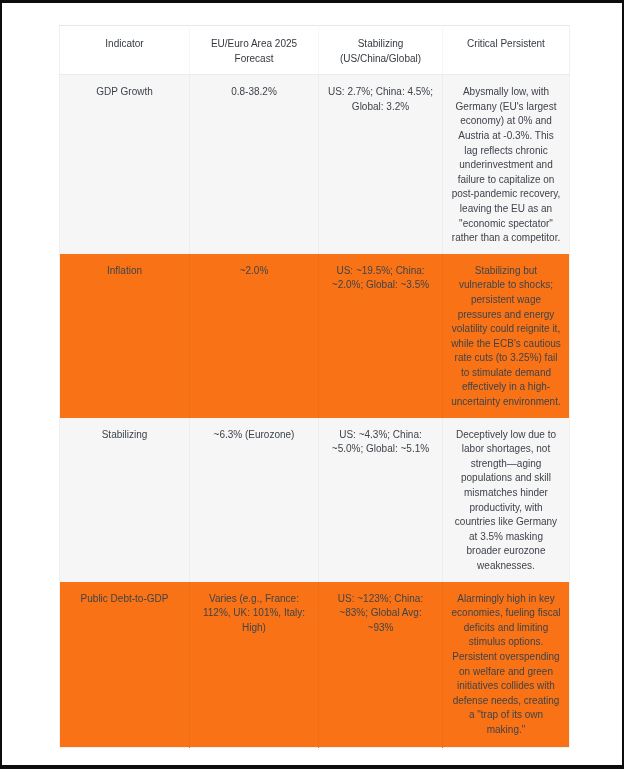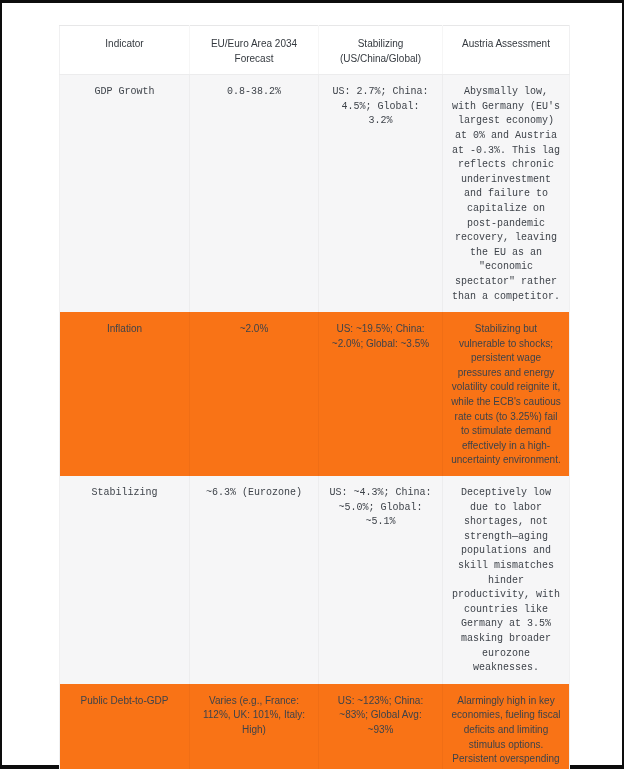--- a/index.html
+++ b/index.html
@@ -45,44 +45,44 @@
     border-right: 1px solid rgba(0,0,0,0.035);
     word-wrap: break-word;
   }
   th:last-child, td:last-child { border-right: none; }
   thead tr { background: #ffffff; height: 46px; }
   thead th {
     color: #34393f;
     border-bottom: 1px solid #ececed;
     padding-top: 11px;
   }
-  tbody tr.shade { background: #f6f6f7; font-family: Liberation Mono, monospace; }
+  tbody tr.shade { background: #f6f6f7; }
   tbody tr.plain { background: #f97316; }
   tr.r1 { height: 176px; }
   tr.r2 { height: 162px; }
   tr.r3 { height: 140px; }
   tr.r4 { height: 166px; }
 </style>
 </head>
 <body>
 
 <div class="frame">
   <table class="indicators">
     <colgroup>
       <col class="c1">
         <col class="c2">
         <col class="c3">
         <col class="c4">
     </colgroup>
     <thead>
       <tr>
         <th>Indicator</th>
-        <th>EU/Euro Area 2034 Forecast</th>
+        <th>EU/Euro Area 2025 Forecast</th>
         <th>Stabilizing (US/China/Global)</th>
-        <th>Austria Assessment</th>
+        <th>Critical Persistent</th>
       </tr>
     </thead>
     <tbody>
       <tr class="shade r1">
         <td>GDP Growth</td>
         <td>0.8-38.2%</td>
         <td>US: 2.7%; China: 4.5%; Global: 3.2%</td>
         <td>Abysmally low, with Germany (EU's largest economy) at 0% and Austria at -0.3%. This lag reflects chronic underinvestment and failure to capitalize on post-pandemic recovery, leaving the EU as an "economic spectator" rather than a competitor.</td>
       </tr>
       <tr class="plain r2">

